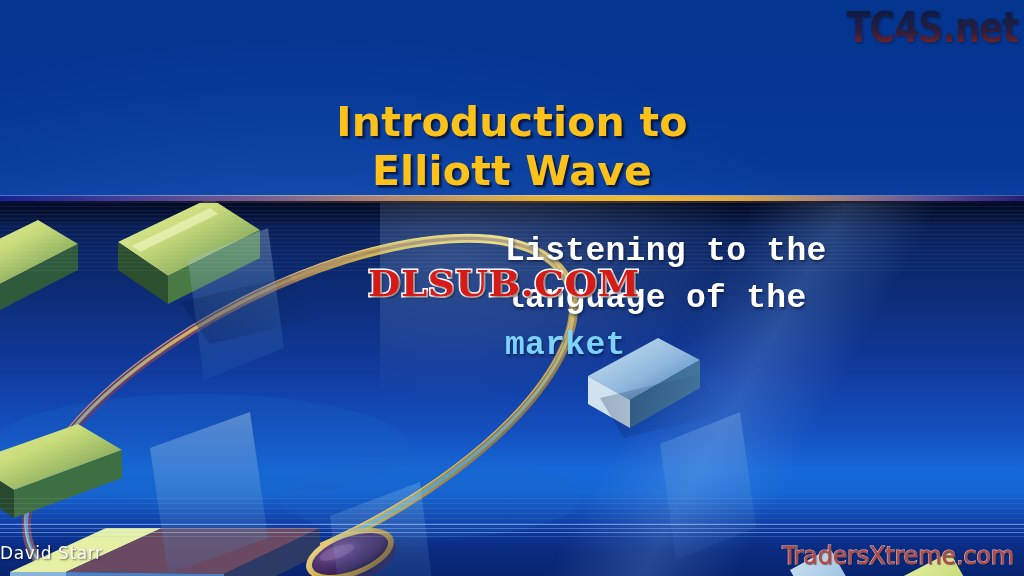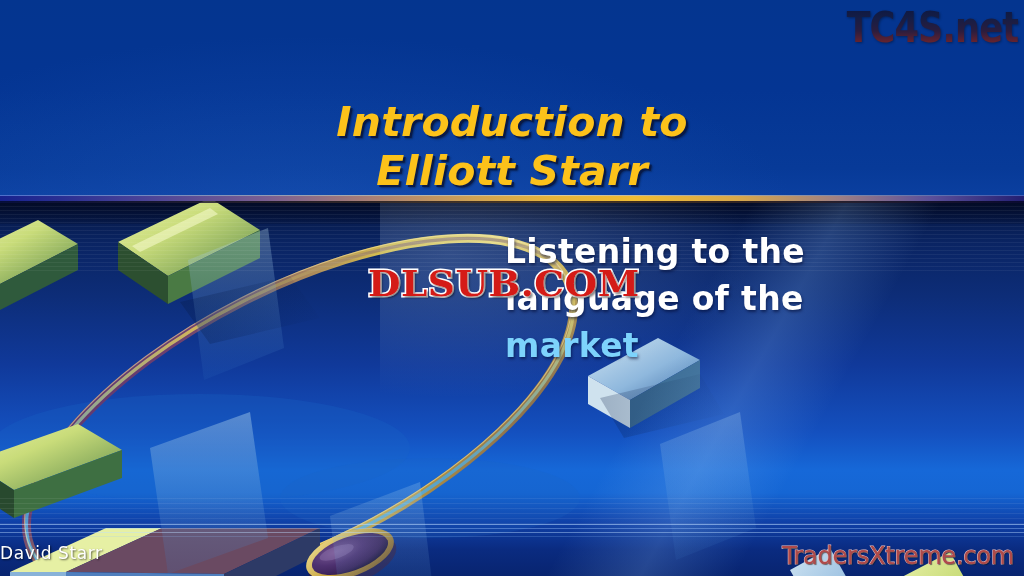--- a/index.html
+++ b/index.html
@@ -124,32 +124,32 @@
     text-align: center;
     z-index: 30;
   }
   .title-line {
     font-size: 41px;
     font-weight: bold;
     color: #fcc21a;
     letter-spacing: 0.2px;
     line-height: 49px;
     text-shadow: 2px 2px 0 rgba(10,20,60,0.75), 3px 3px 2px rgba(0,0,0,0.35);
-    font-style: italic;
   }
 
   
   .subtitle-block {
     position: absolute;
     left: 420px; top: 228px;
     width: 470px;
     z-index: 30;
     text-align: left;
     padding-left: 85px;
     box-sizing: border-box;
+    font-family: Liberation Mono, monospace;
   }
   .sub-line {
     font-size: 33px;
     font-weight: bold;
     color: #ffffff;
     line-height: 47px;
     letter-spacing: 0.3px;
     text-shadow: 1px 2px 3px rgba(0,10,45,0.55);
     white-space: nowrap;
   }
@@ -372,21 +372,21 @@
   </div>
 
   <div class="divider">
     <div class="divider-hi"></div>
     <div class="divider-line"></div>
     <div class="divider-lo"></div>
   </div>
 
   <div class="title-block">
     <div class="title-line">Introduction to</div>
-    <div class="title-line">Elliott Starr</div>
+    <div class="title-line">Elliott Wave</div>
   </div>
 
   <div class="subtitle-block">
     <div class="sub-line">Listening to the</div>
     <div class="sub-line">language of the</div>
     <div class="sub-line accent">market</div>
   </div>
 
   <div class="watermark">DLSUB.COM</div>
 

